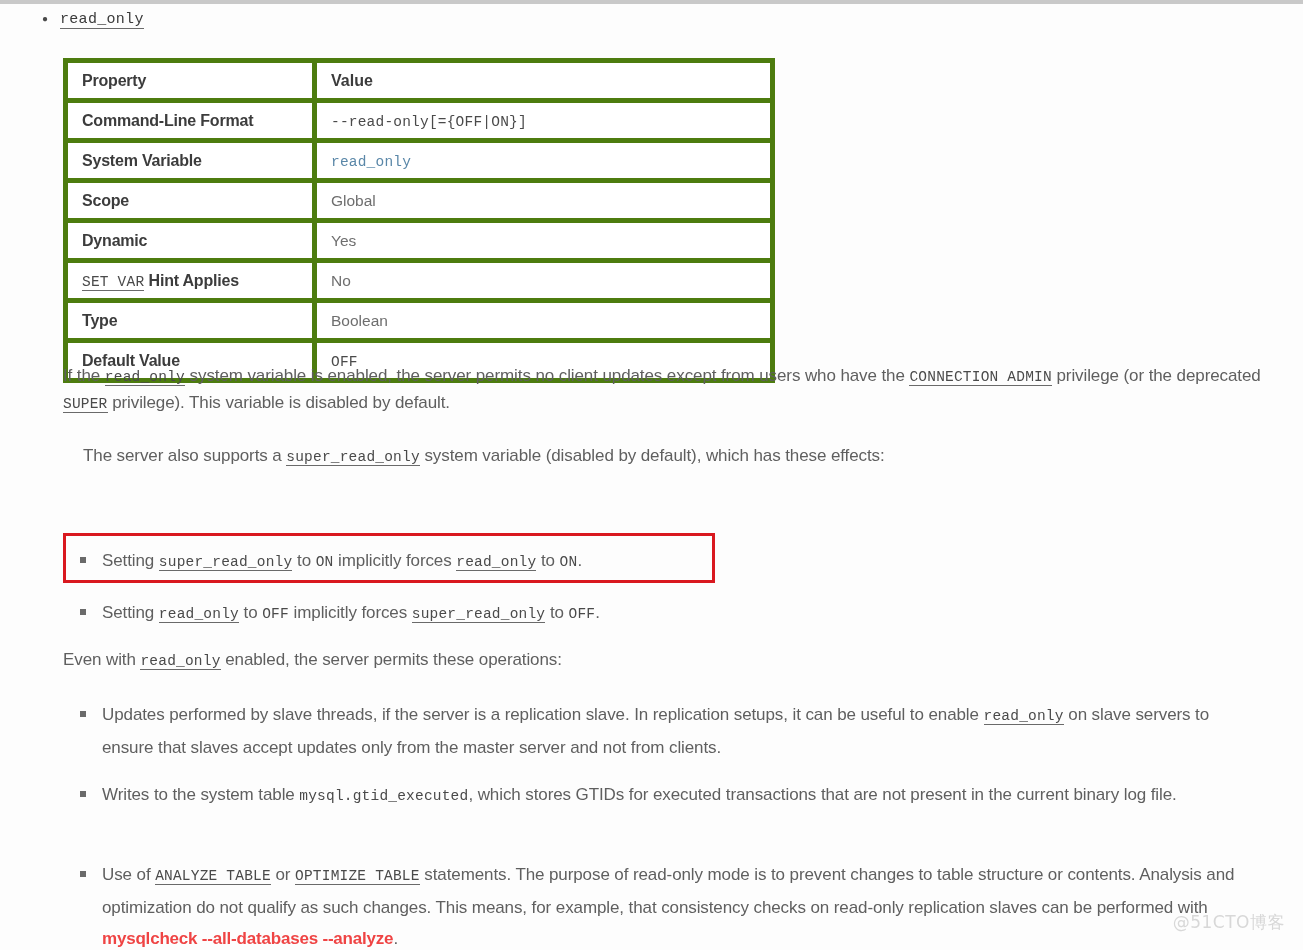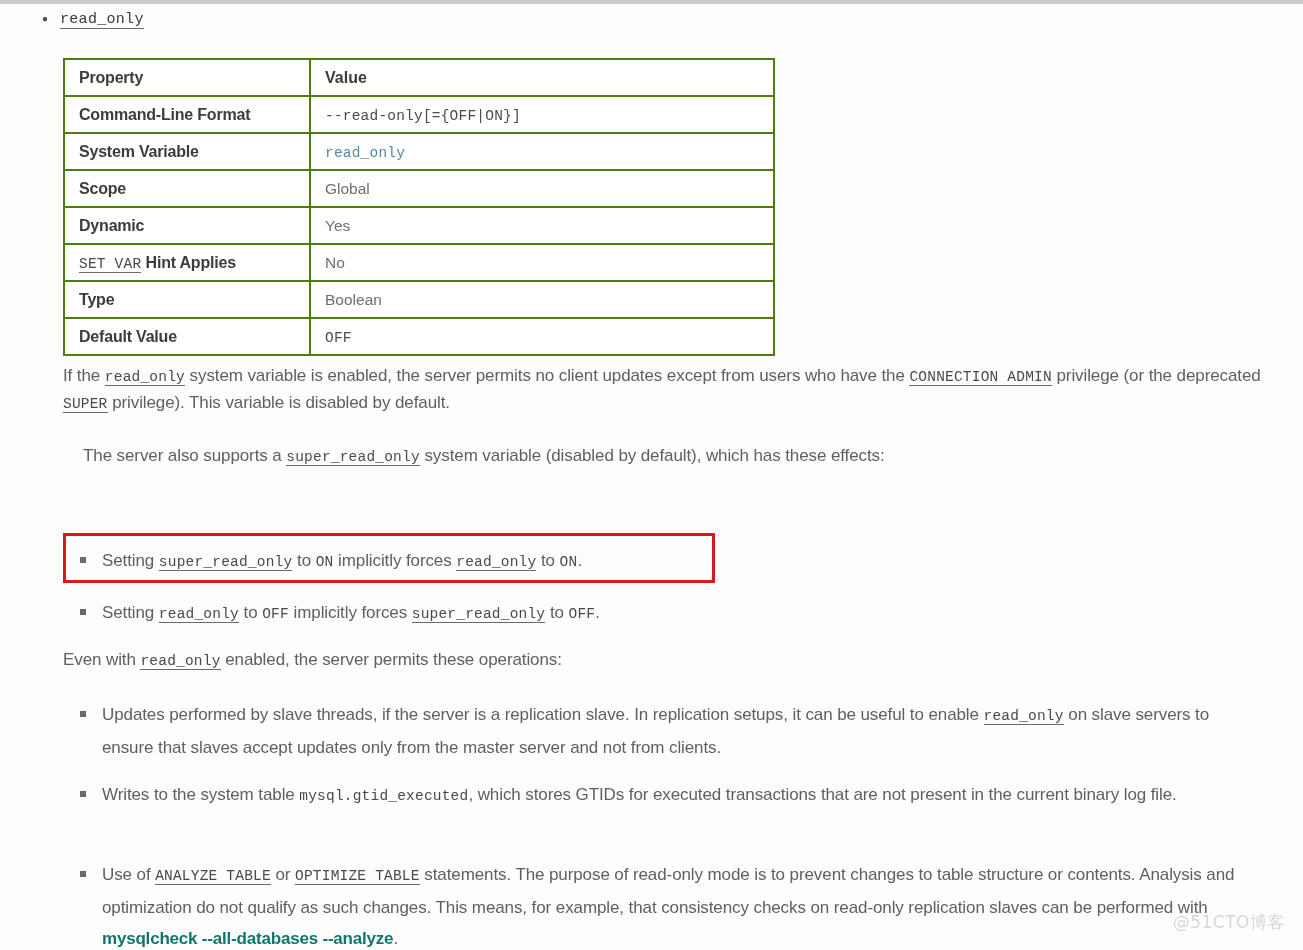--- a/index.html
+++ b/index.html
@@ -64,21 +64,21 @@
   table.props {
     position: absolute;
     top: 58px;
     left: 63px;
     width: 712px;
     border-collapse: collapse;
     background: #ffffff;
     table-layout: fixed;
   }
   table.props td {
-    border: 2px solid #4d7c0f;
+    border: 5px solid #4d7c0f;
     padding: 0 14px;
     height: 35px;
     vertical-align: middle;
     font-size: 16px;
   }
   table.props td.k {
     width: 216px;
     font-weight: bold;
     color: #3c3c3c;
     letter-spacing: -0.2px;
@@ -166,21 +166,21 @@
     left: 63px;
     width: 652px;
     height: 50px;
     border: 3px solid #d9181f;
     box-sizing: border-box;
     background: transparent;
     pointer-events: none;
   }
 
   .teal-bold {
-    color: #0f766e;
+    color: #ef4444;
     font-weight: bold;
     font-size: 17px;
     letter-spacing: -0.2px;
   }
 
   
   .watermark {
     position: absolute;
     right: 18px;
     bottom: 16px;

